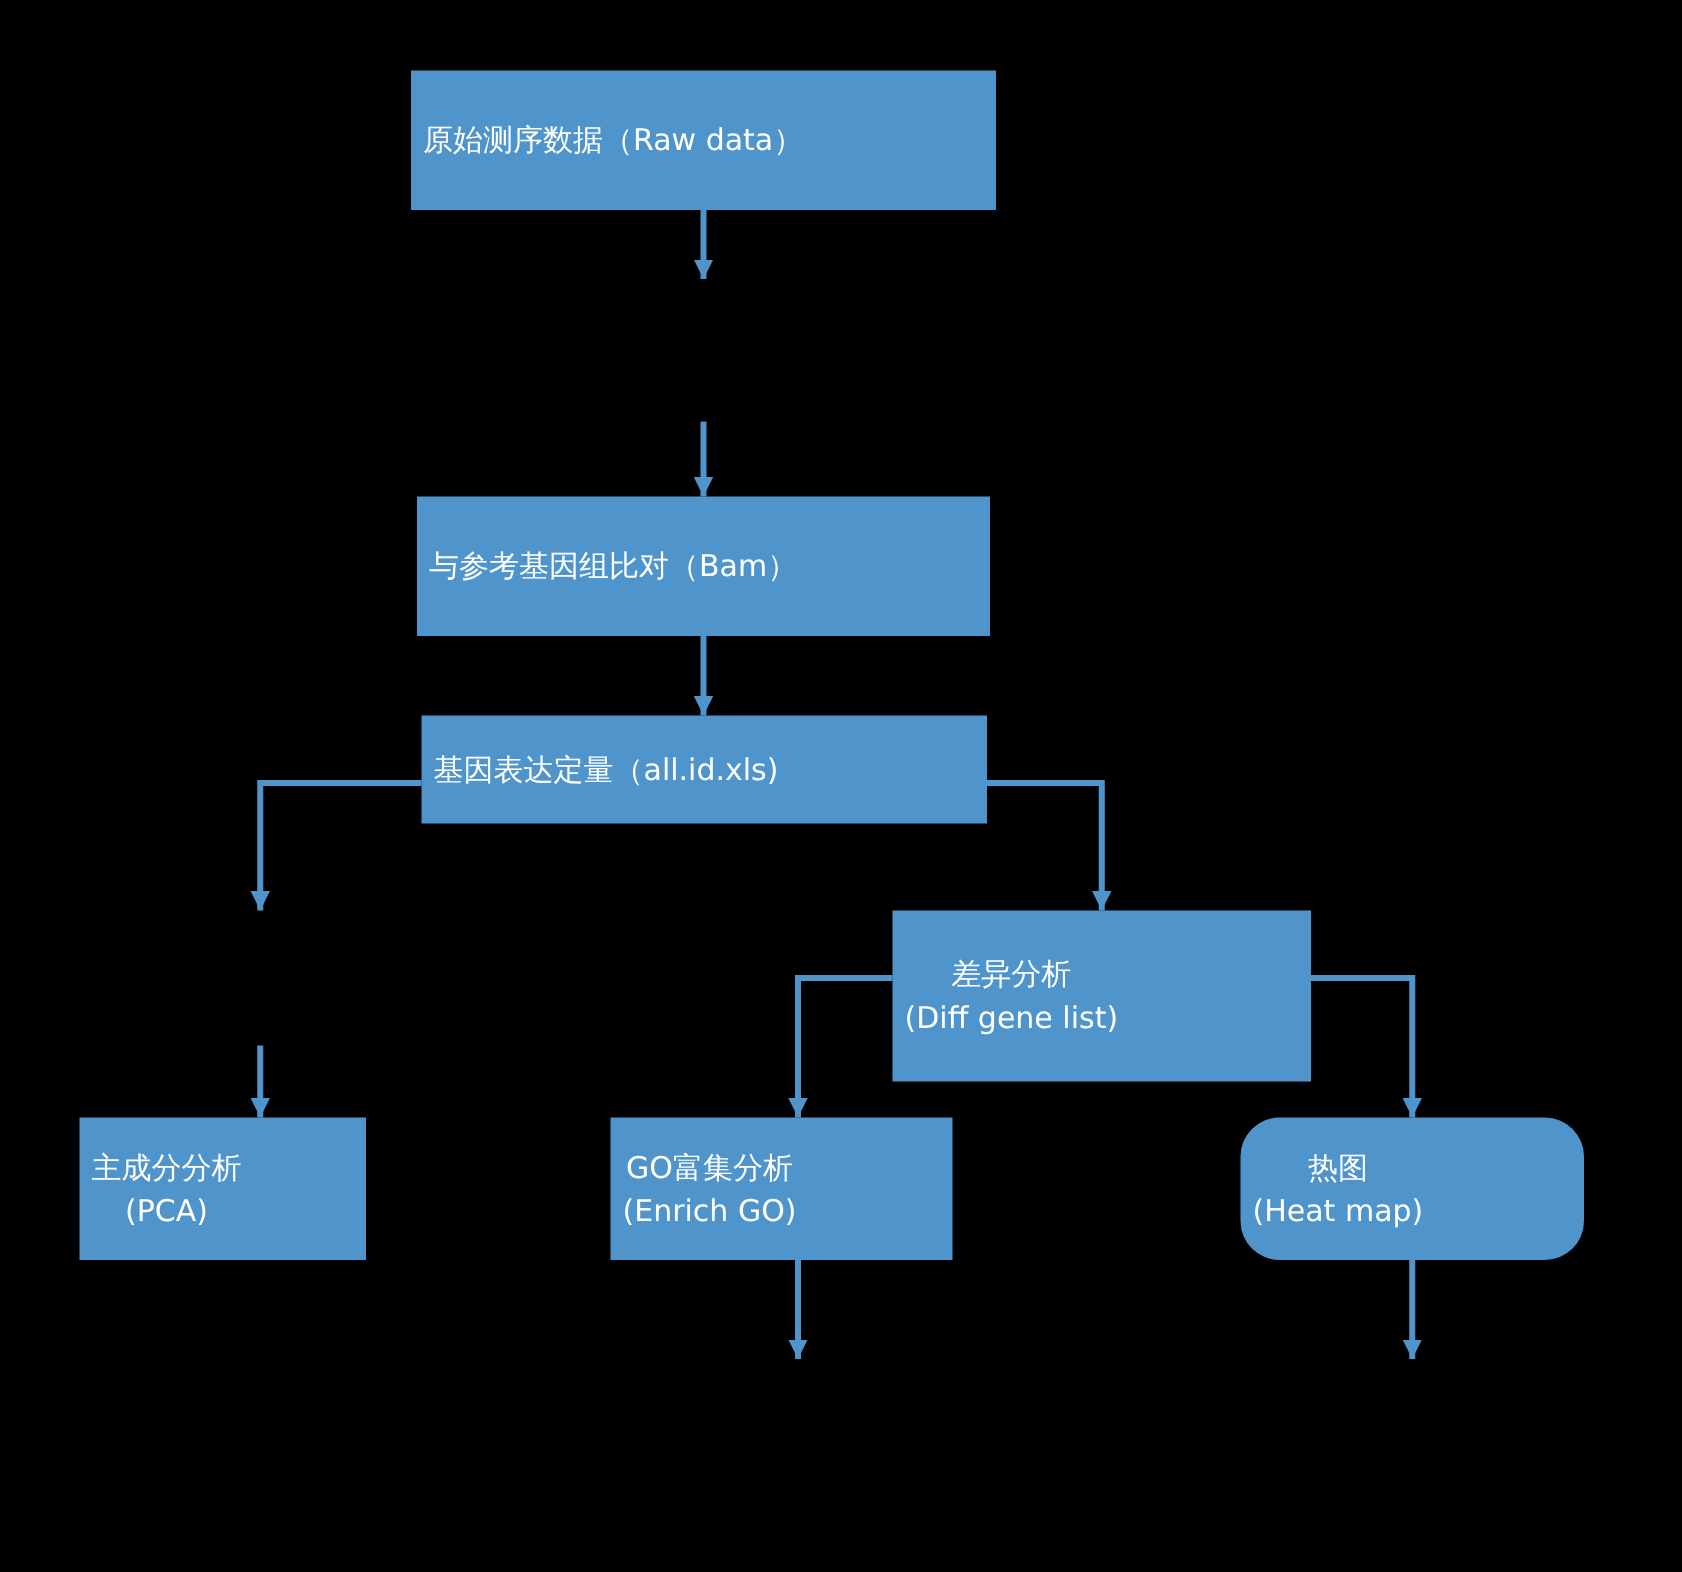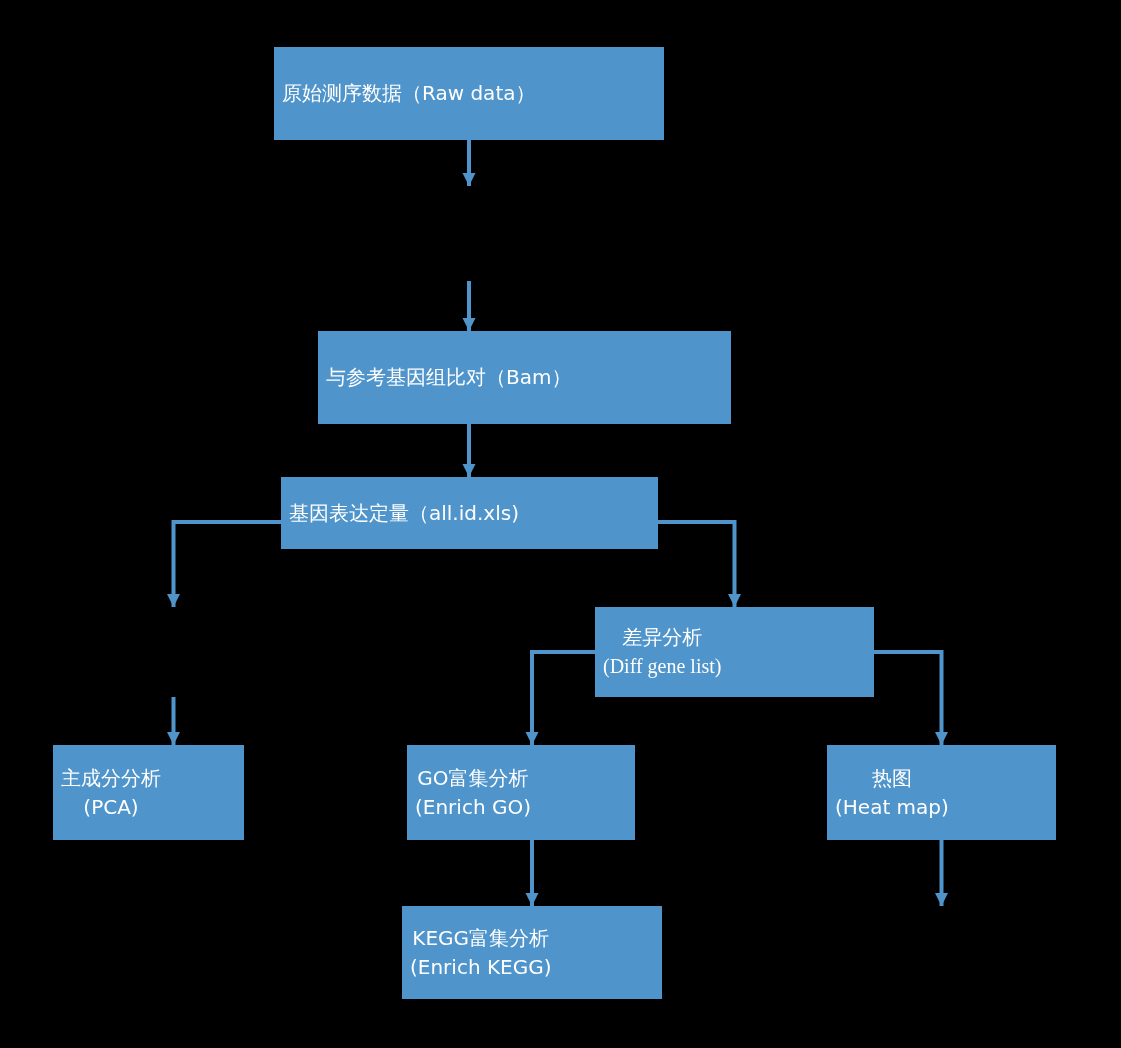--- a/index.html
+++ b/index.html
@@ -37,27 +37,27 @@
     text-align: center;
     font-size: 20px;
     line-height: 1.45;
   }
   .node .label {
     white-space: pre-line;
     padding: 0 8px;
   }
   #node-raw     { left:274px; top:47px;  width:390px; height:93px; }
   #node-clean   { left:250px; top:186px; width:439px; height:95px; }
-  #node-bam     { left:278px; top:331px; width:413px; height:93px;margin-left:40px; }
+  #node-bam     { left:278px; top:331px; width:382px; height:93px; }
   #node-quant   { left:281px; top:477px; width:377px; height:72px; }
   #node-cor     { left:51px;  top:607px; width:245px; height:90px; }
-  #node-diff    { left:595px; top:607px; width:279px; height:90px;font-family:Liberation Serif, serif; }
+  #node-diff    { left:595px; top:607px; width:279px; height:114px; }
   #node-pca     { left:53px;  top:745px; width:191px; height:95px; }
   #node-go      { left:407px; top:745px; width:228px; height:95px; }
-  #node-heat    { left:827px; top:745px; width:229px; height:95px; }
+  #node-heat    { left:827px; top:745px; width:229px; height:95px;border-radius:26px; }
   #node-kegg    { left:402px; top:906px; width:260px; height:93px; }
   #node-volcano { left:812px; top:906px; width:259px; height:93px; }
   .edge {
     fill: none;
     stroke: var(--node);
     stroke-width: 4;
   }
 </style>
 </head>
 <body>
@@ -109,19 +109,15 @@
   <div class="node" id="node-go">
     <span class="label">GO富集分析
 (Enrich GO)</span>
   </div>
 
   <div class="node" id="node-heat">
     <span class="label">热图
 (Heat map)</span>
   </div>
 
-  <div class="node" id="node-kegg">
-    <span class="label">KEGG富集分析
-(Enrich KEGG)</span>
-  </div>
 
 
 </div>
 
 </body></html>

